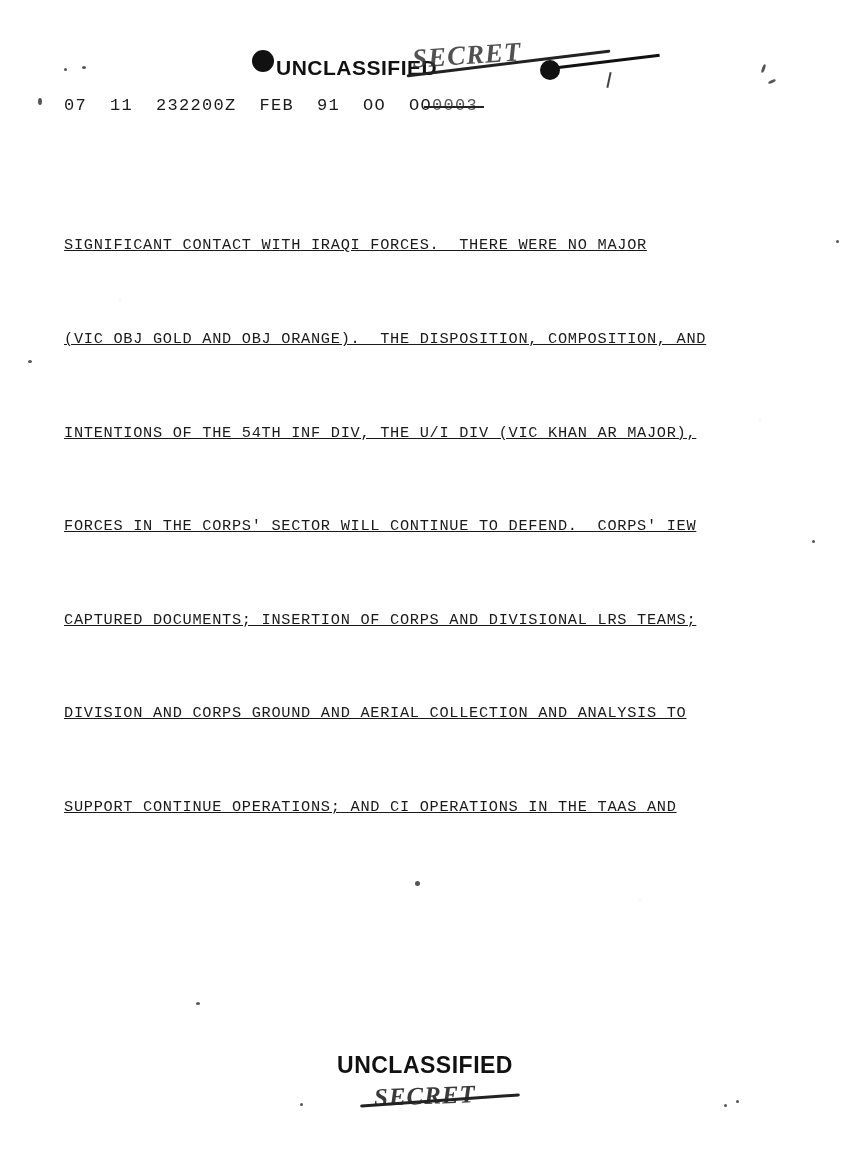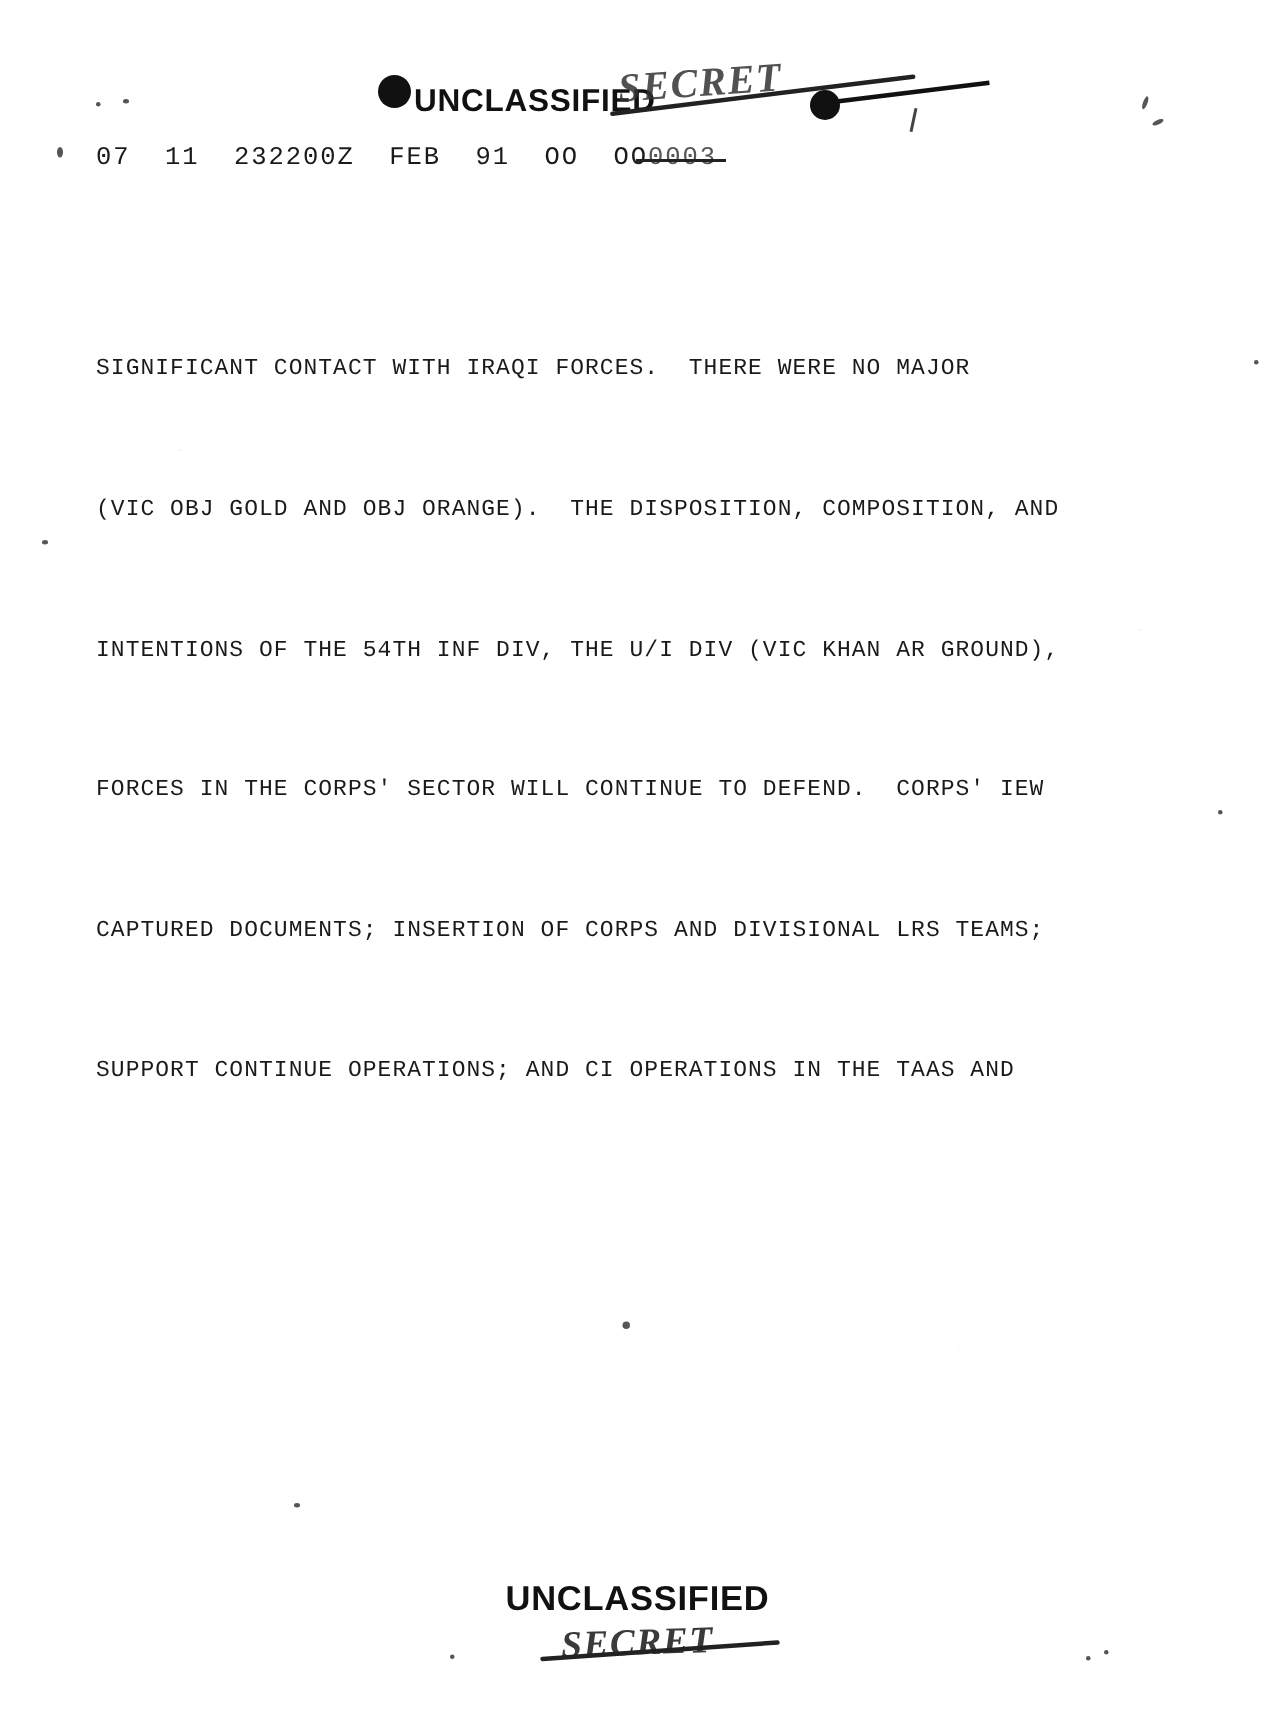--- a/index.html
+++ b/index.html
@@ -144,21 +144,21 @@
   .body-text {
     position: absolute;
     left: 64px;
     top: 168px;
     width: 726px;
     font-size: 15.3px;
     line-height: 31.2px;
     letter-spacing: 0.7px;
     white-space: pre;
   }
-  .body-text .line { height: 31.2px; }
+  .body-text .line { height: 31.2px; text-decoration: underline; }
 
   
   .bottom-banner {
     position: absolute;
     left: 0;
     top: 1052px;
     width: 850px;
     text-align: center;
   }
   .stamp-unclassified-bottom {
@@ -221,23 +221,24 @@
   <span class="speck sp10"></span>
   <span class="speck sp11"></span>
   <span class="speck sp12"></span>
   <span class="speck sp13"></span>
 
   <div class="header-line"><span>07  11  232200Z  FEB  91  OO  OO</span><span class="struck-num">0003</span></div>
 
   <div class="body-text">
     <div class="line">SIGNIFICANT CONTACT WITH IRAQI FORCES.  THERE WERE NO MAJOR</div>
     <div class="line">(VIC OBJ GOLD AND OBJ ORANGE).  THE DISPOSITION, COMPOSITION, AND</div>
-    <div class="line">INTENTIONS OF THE 54TH INF DIV, THE U/I DIV (VIC KHAN AR GROUND),</div>
+    <div class="line">INTENTIONS OF THE 54TH INF DIV, THE U/I DIV (VIC KHAN AR MAJOR),</div>
     <div class="line">FORCES IN THE CORPS' SECTOR WILL CONTINUE TO DEFEND.  CORPS' IEW</div>
     <div class="line">CAPTURED DOCUMENTS; INSERTION OF CORPS AND DIVISIONAL LRS TEAMS;</div>
+    <div class="line">DIVISION AND CORPS GROUND AND AERIAL COLLECTION AND ANALYSIS TO</div>
     <div class="line">SUPPORT CONTINUE OPERATIONS; AND CI OPERATIONS IN THE TAAS AND</div>
     
     
     
     
     
     
     
     
     

